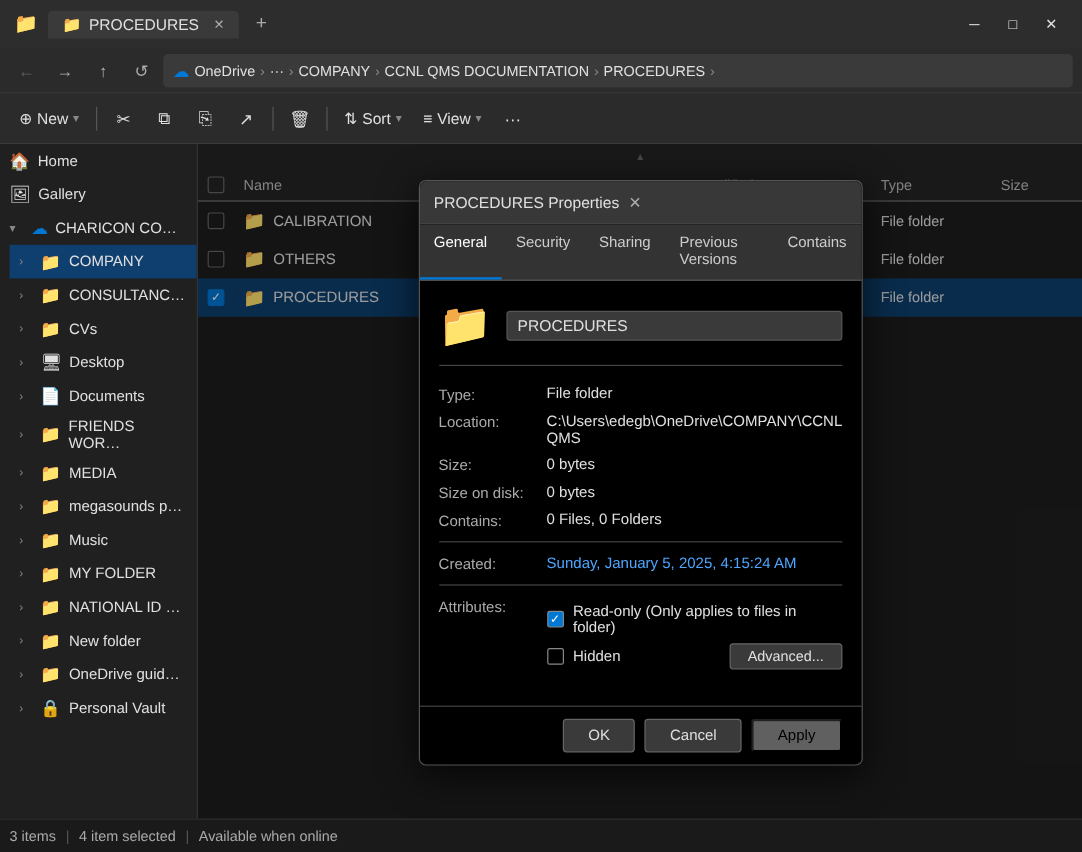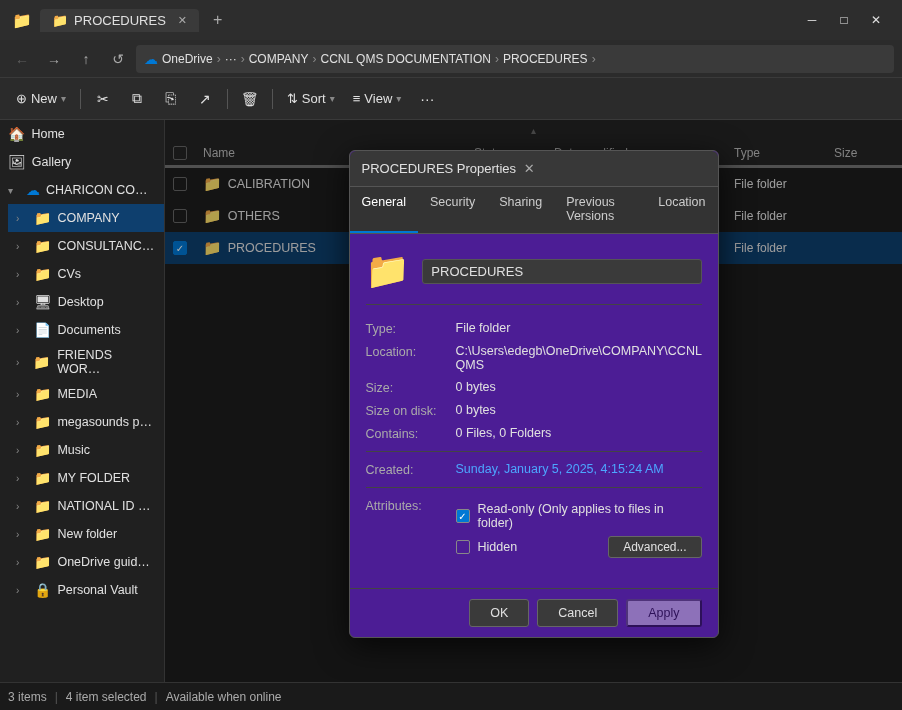--- a/index.html
+++ b/index.html
@@ -99,21 +99,21 @@
     
     .file-area {
       flex: 1;
       background: #1e1e1e;
       overflow: hidden;
       position: relative;
     }
     .file-list-header {
       display: flex; align-items: center;
       height: 28px; background: #252525;
-      border-bottom: 3px solid #737373;
+      border-bottom: 1px solid #737373;
       padding: 0 8px;
       font-size: 12px; color: #bbb;
     }
     .file-list-header .col-check { width: 30px; }
     .file-list-header .col-name { flex: 1; }
     .file-list-header .col-status { width: 80px; }
     .file-list-header .col-date { width: 140px; }
     .file-list-header .col-type { width: 100px; margin-left: 40px; }
     .file-list-header .col-size { width: 60px; }
 
@@ -146,21 +146,21 @@
     .dialog-overlay {
       position: absolute;
       top: 0; left: 0; right: 0; bottom: 0;
       background: rgba(0,0,0,0.3);
       display: flex;
       align-items: flex-start;
       justify-content: center;
       padding-top: 30px;
     }
     .dialog {
-      background: #4c1d95;
+      background: #000000;
       width: 370px;
       border: 1px solid #555;
       border-radius: 6px;
       box-shadow: 0 8px 32px rgba(0,0,0,0.7);
       display: flex;
       flex-direction: column;
     }
     .dialog-titlebar {
       background: #383838;
       height: 36px;
@@ -459,21 +459,21 @@
         <div class="dialog-titlebar">
           <span>PROCEDURES Properties</span>
           <div class="dialog-close">✕</div>
         </div>
 
         <div class="dialog-tabs">
           <div class="dialog-tab active">General</div>
           <div class="dialog-tab">Security</div>
           <div class="dialog-tab">Sharing</div>
           <div class="dialog-tab">Previous Versions</div>
-          <div class="dialog-tab">Location</div>
+          <div class="dialog-tab">Contains</div>
         </div>
 
         <div class="dialog-content">
 
           <div class="folder-header">
             <span class="folder-big-icon">📁</span>
             <input class="folder-name-input" type="text" value="PROCEDURES" style="">
           </div>
 
           <div class="prop-table">

